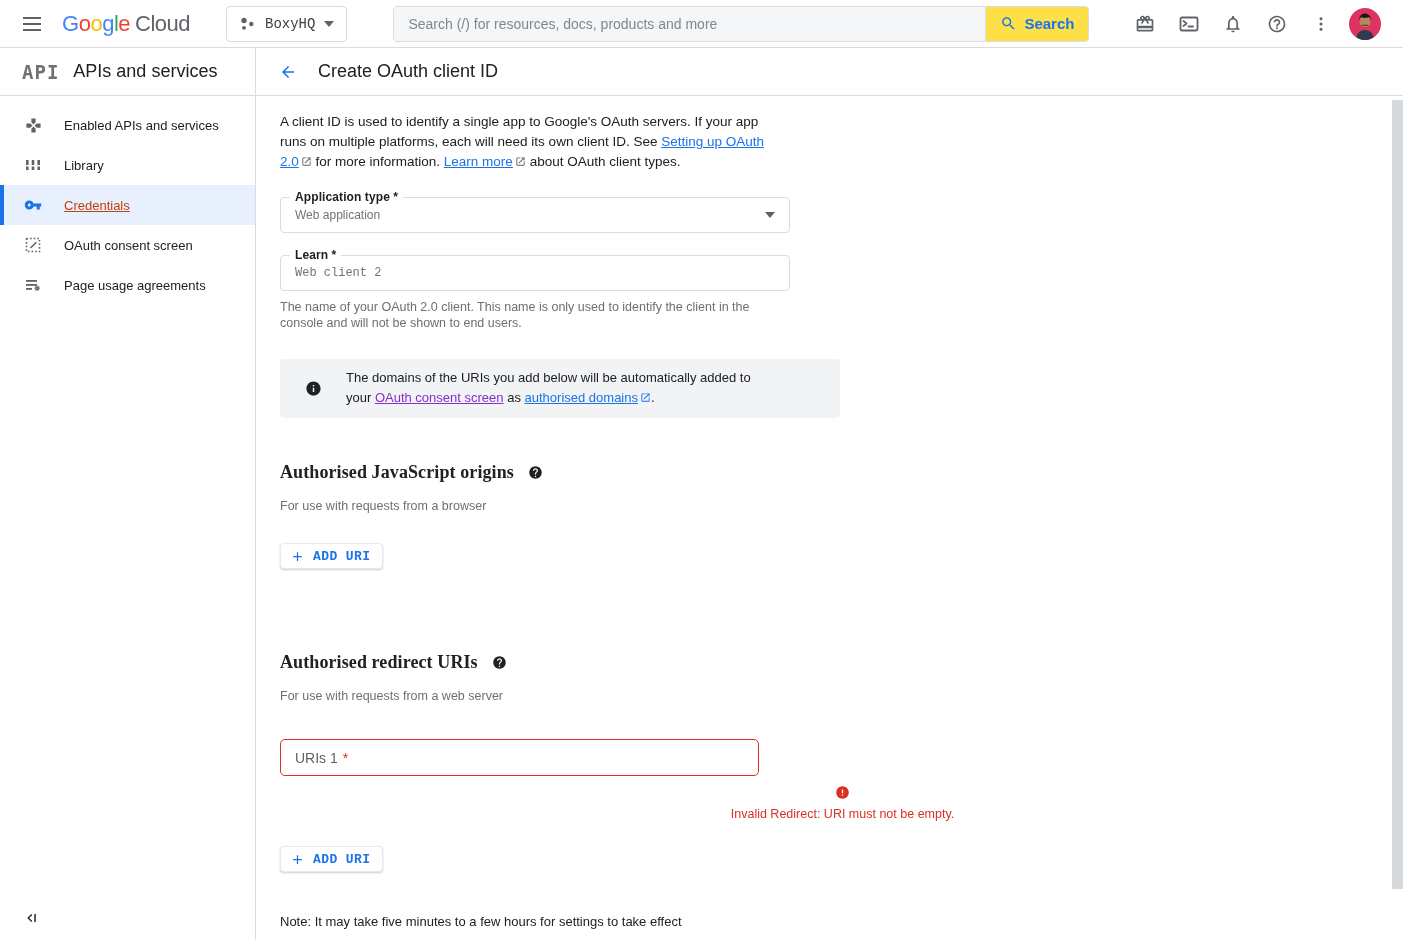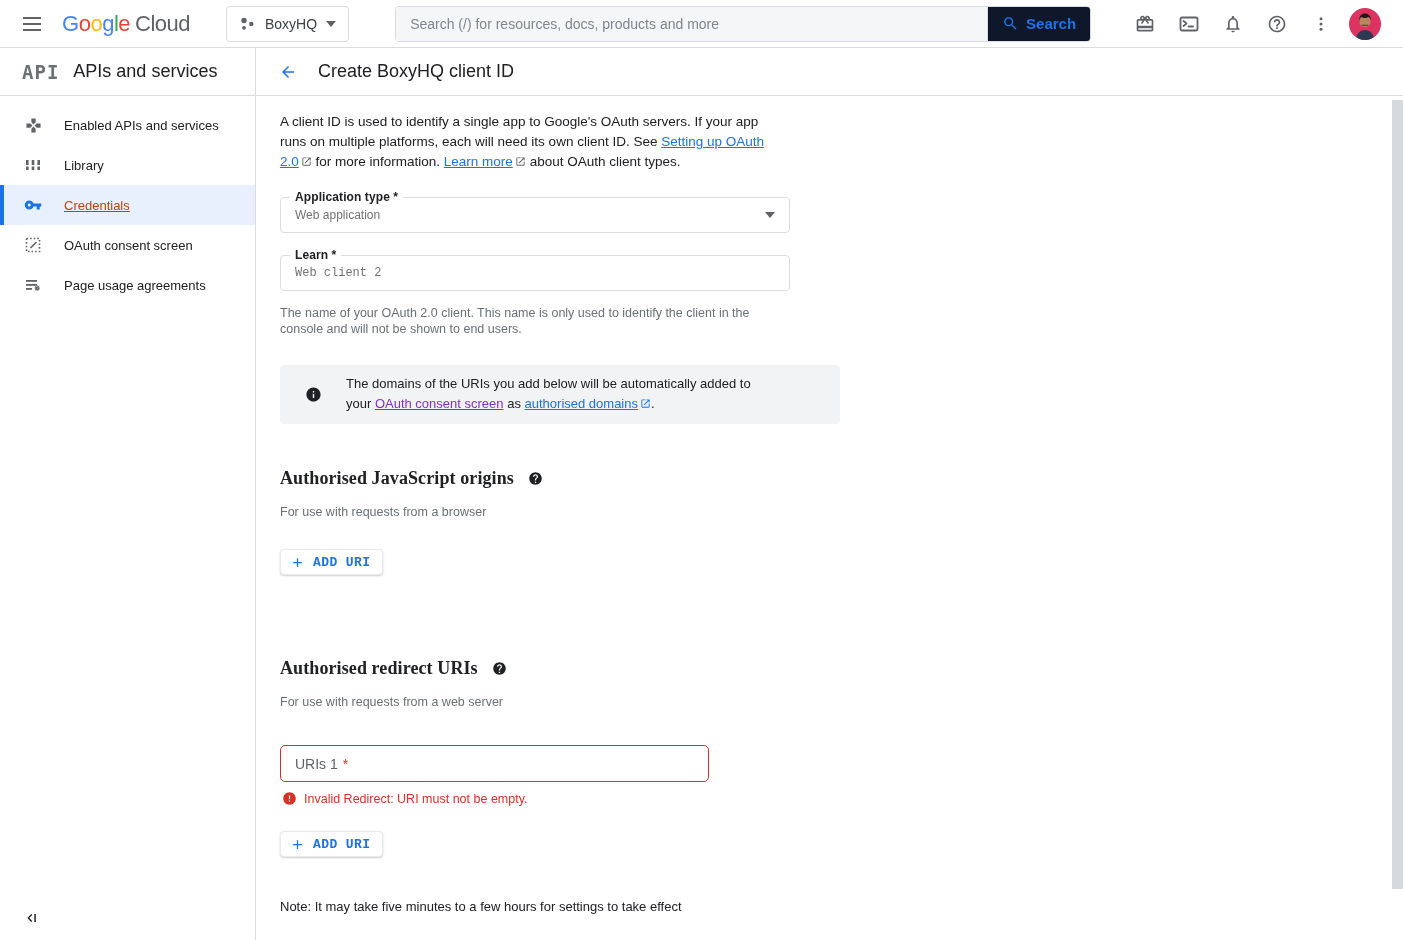--- a/index.html
+++ b/index.html
@@ -12,29 +12,29 @@
     border:none; background:transparent; cursor:pointer; border-radius:50%; flex:0 0 auto; }
   .hamburger { margin-left:12px; }
   .logo { display:flex; align-items:baseline; margin-left:10px; font-size:22px; letter-spacing:-0.5px; }
   .logo .l0,.logo .l3 { color:#4285F4; }
   .logo .l1,.logo .l5 { color:#EA4335; }
   .logo .l2 { color:#FBBC05; }
   .logo .l4 { color:#34A853; }
   .logo .cloud { color:#5f6368; margin-left:5px; }
   .project-selector { margin-left:36px; height:36px; display:flex; align-items:center; gap:9px;
     border:1px solid #dadce0; border-radius:4px; padding:0 12px; background:#fff; cursor:pointer; }
-  .project-selector .plabel { font-size:14px; color:#3c4043; }
+  .project-selector .plabel { font-size:14px; color:#3c4043;font-family:Liberation Mono, monospace; }
   .caret-down { width:0; height:0; border-left:5px solid transparent; border-right:5px solid transparent;
     border-top:6px solid #5f6368; }
   .searchbar { margin-left:46px; width:696px; height:36px; display:flex; align-items:stretch;
     border:1px solid #dadce0; border-radius:4px; overflow:hidden; }
   .searchbar input { flex:1; border:none; outline:none; background:#f5f6f7; padding:0 14px;
     font-size:14px; color:#a16207; font-family:"Liberation Sans",sans-serif; }
   .searchbar input::placeholder { color:#80868b; }
-  .search-btn { display:flex; align-items:center; gap:7px; padding:0 14px; background:#0f172a;
+  .search-btn { display:flex; align-items:center; gap:7px; padding:0 14px; background:#fde047;
     border:none; border-left:1px solid #dadce0; color:#1a73e8; font-size:15px; font-weight:600; cursor:pointer; }
   .topbar-right { margin-left:auto; display:flex; align-items:center; gap:4px; padding-right:18px; }
   .avatar-btn { width:40px; height:40px; display:flex; align-items:center; justify-content:center;
     border:none; background:transparent; cursor:pointer; }
 
   
   .header-row { height:48px; display:flex; }
   .sidebar-header { width:256px; flex:0 0 256px; display:flex; align-items:center; gap:14px;
     padding-left:22px; border-right:1px solid #dadce0; border-bottom:1px solid #dadce0; }
   .api-logo { font-family:"DejaVu Sans Mono", monospace; font-weight:bold; font-size:19px;
@@ -71,41 +71,41 @@
   .mat-field { position:relative; width:510px; height:36px; border:1px solid #dadce0; border-radius:4px;
     background:#fff; display:flex; align-items:center; }
   .mat-field .flabel { position:absolute; top:-8px; left:9px; background:#fff; padding:0 5px;
     font-size:12px; font-weight:bold; color:#202124; letter-spacing:0.1px; }
   .mat-field .fvalue { font-size:12px; color:#737373; padding-left:14px; flex:1; }
   .mat-field input.fvalue { border:none; outline:none; height:100%; background:transparent;
     font-family:Liberation Mono, monospace; }
   .mat-field .fcaret { margin-right:14px; }
   .mt-app { margin-top:24px; }
   .mt-name { margin-top:22px; }
-  .helper { margin-top:14px; width:470px; font-size:12.5px; line-height:16px; color:#6b7075; }
+  .helper { margin-top:8px; width:470px; font-size:12.5px; line-height:16px; color:#6b7075; }
 
   .info-banner { margin-top:28px; width:560px; background:#f1f3f4; border-radius:4px;
     display:flex; align-items:center; padding:9px 16px 9px 0; }
   .info-banner .ibicon { width:66px; flex:0 0 66px; display:flex; justify-content:center; }
   .info-banner .ibtext { font-size:13px; line-height:20px; color:#202124; width:414px; }
 
   .section-title { margin-top:44px; display:flex; align-items:center; gap:14px; }
   .section-title h2 { font-size:18px; font-weight:bold; color:#202124; letter-spacing:0.1px;font-family:Liberation Serif, serif; }
   .section-sub { margin-top:16px; font-size:12.5px; color:#6b7075; }
   .add-uri-btn { margin-top:30px; display:inline-flex; align-items:center; gap:8px; height:26px;
     padding:0 12px 0 9px; border:1px solid #e8eaed; border-radius:4px; background:#fff; cursor:pointer;
     color:#1a73e8; font-size:13px; font-weight:bold; letter-spacing:0.4px;
     box-shadow:0 1px 2px rgba(60,64,67,0.25); font-family:Liberation Mono, monospace; }
   .mt-redirect { margin-top:83px; }
 
-  .uri-field { margin-top:36px; width:429px; height:37px; border:1.5px solid #d93025; border-radius:5px;
+  .uri-field { margin-top:36px; width:479px; height:37px; border:1.5px solid #d93025; border-radius:5px;
     display:flex; align-items:center; padding-left:14px; cursor:text; background:#fff; }
   .uri-field .ph { font-size:14px; color:#5f6368; }
   .uri-field .req { font-size:14px; color:#d93025; margin-left:5px; }
-  .error-row { margin-top:9px; display:flex; align-items:center; gap:7px; padding-left:2px; }
+  .error-row { margin-top:9px; display:flex; align-items:center; gap:7px; padding-left:2px;flex-direction:column; }
   .error-row .etext { font-size:12.5px; color:#d93025; }
   .mt-add2 { margin-top:25px; }
 
   .note { margin-top:42px; font-size:13px; color:#202124; }
   .actions { margin-top:24px; display:flex; align-items:center; gap:37px; padding-left:12px; }
   .create-btn { border:none; background:transparent; font-size:13px; font-weight:bold; letter-spacing:0.7px;
     color:#9aa0a6; cursor:default; font-family:"Liberation Sans",sans-serif; }
   .cancel-btn { border:none; background:transparent; font-size:13px; font-weight:bold; letter-spacing:0.7px;
     color:#202124; cursor:pointer; font-family:"Liberation Sans",sans-serif; }
 </style>
@@ -200,21 +200,21 @@
   <div class="sidebar-header">
     <span class="api-logo">API</span>
     <span class="product-title">APIs and services</span>
   </div>
   <div class="page-header">
     <button class="back-btn">
       <svg width="18" height="18" viewBox="0 0 24 24">
         <path fill="#1a73e8" d="M20 11H7.83l5.59-5.59L12 4l-8 8 8 8 1.41-1.41L7.83 13H20v-2z"></path>
       </svg>
     </button>
-    <span class="page-title">Create BoxyHQ client ID</span>
+    <span class="page-title">Create OAuth client ID</span>
   </div>
 </div>
 
 <div class="body">
 
   <nav class="sidebar">
     <div class="nav-item">
       <span class="nicon">
         <svg width="17" height="17" viewBox="0 0 24 24">
             <path fill="#5f6368" d="M15 7.5V2H9v5.5l3 3 3-3zM7.5 9H2v6h5.5l3-3-3-3zM9 16.5V22h6v-5.5l-3-3-3 3zM16.5 9l-3 3 3 3H22V9h-5.5z"></path>

